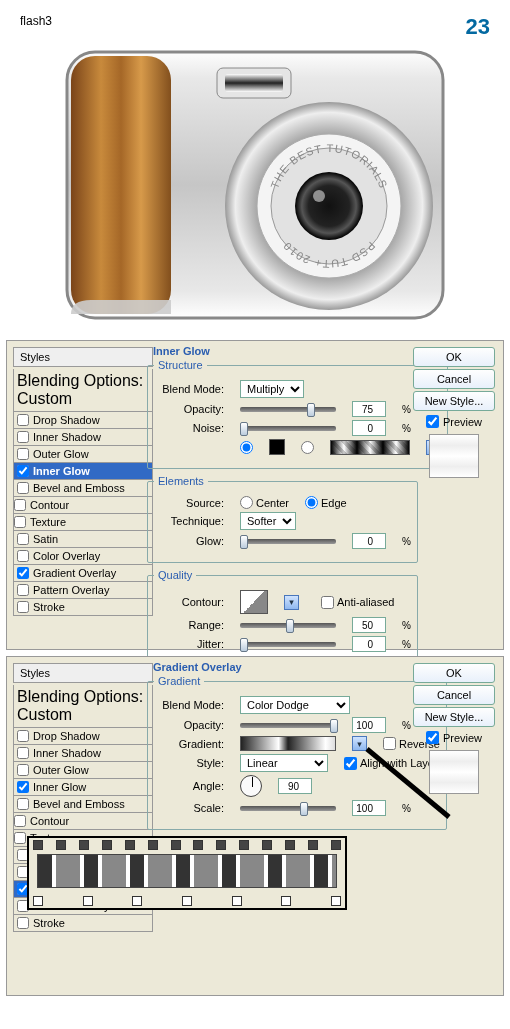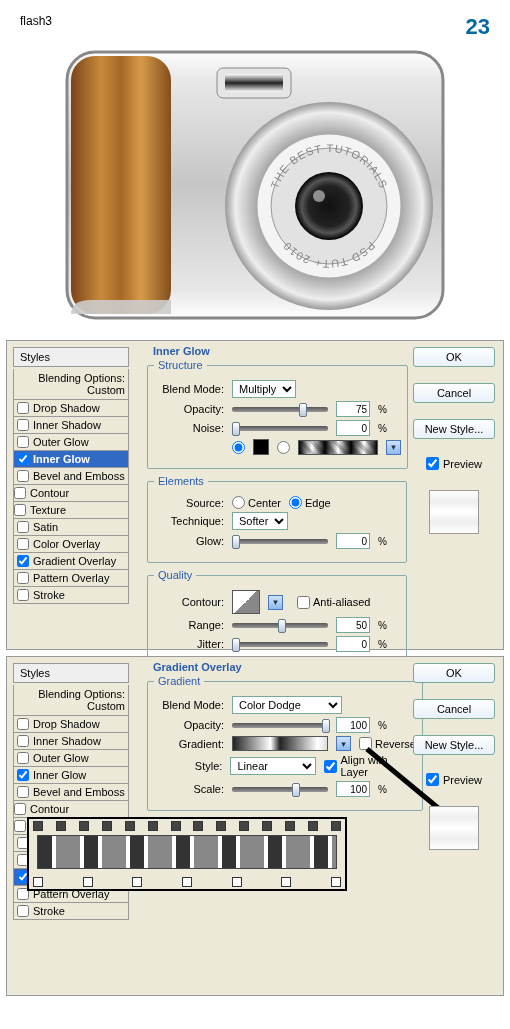--- a/index.html
+++ b/index.html
@@ -5,47 +5,47 @@
   * { box-sizing: border-box; margin: 0; padding: 0; font-family: Tahoma, Arial, sans-serif; font-size: 11px; }
   body { background: #fff; width: 510px; }
   .page { width: 510px; background: #fff; }
   .header-row { display:flex; justify-content: space-between; padding: 14px 20px 0 20px; }
   .flash-label { font-size: 12px; color:#000; }
   .step-num { font-size: 22px; color:#0369a1; font-weight:bold; }
   .camera-wrap { display:flex; justify-content:center; padding: 6px 0 12px 0; }
   .camera-svg { width: 380px; height: 276px; }
 
   .dialog { border:1px solid #999; background:#ece9d8; margin: 6px; position:relative; padding:6px; min-height:310px; }
-  .styles-col { position:absolute; left:6px; top:6px; width:116px; }
+  .styles-col { position:absolute; left:6px; top:6px; width:140px; }
   .styles-head { background:#efefef; border:1px solid #999; padding:3px 6px; margin-bottom:2px; }
-  .styles-sub { border:1px solid #999; border-top:none; padding:3px 3px; font-size:11px;text-align:right; }
+  .styles-sub { border:1px solid #999; border-top:none; padding:3px 3px; font-size:16px; }
   .styles-row { display:flex; align-items:center; border:1px solid #999; border-top:none; padding:2px 3px; gap:4px; font-size:10.5px;}
   .styles-row.sel { background:#316AC5; color:#fff; font-weight:bold; }
   .styles-row input[type=checkbox] { width:12px; height:12px; }
   .indent { padding-left:0; }
 
   .center { position:absolute; left:140px; top:4px; width:260px; }
   .section-title { color:#2a5db0; font-weight:bold; margin:0 0 2px 6px; font-size:11px; }
   fieldset { border:1px solid #8aa; border-radius:2px; padding:6px 6px 10px 6px; margin-bottom:6px; }
   fieldset legend { color:#2a5db0; padding:0 4px; font-size:11px; }
-  .field-row { display:flex; align-items:center; margin:3px 0; gap:8px; }
+  .field-row { display:flex; align-items:center; margin:3px 0; gap:16px; }
   .field-label { width:70px; text-align:right; }
   .slider { flex:0 0 96px; height:5px; border-radius:2px; background:linear-gradient(#555,#999); position:relative; }
   .slider .thumb { position:absolute; top:-4px; width:8px; height:14px; background:linear-gradient(#fff,#bcd); border:1px solid #678; border-radius:2px; }
-  .num-input { width:34px; height:16px; border:1px solid #7a9; text-align:right; padding-right:2px; font-size:10px; background:#fff;}
+  .num-input { width:34px; height:16px; border:1px solid #7a9; text-align:right; padding-right:12px; font-size:10px; background:#fff;}
   select { height:18px; border:1px solid #7a9; font-size:11px; background:#fff; padding:0 2px;}
   .color-swatch { width:16px; height:16px; border:1px solid #555; background:#000; }
   .gradient-swatch { width:80px; height:15px; border:1px solid #555; background:linear-gradient(90deg,#222,#fff 40%,#222 50%,#fff 90%,#ddd); position:relative;}
   .gradient-swatch.trans { background:repeating-linear-gradient(45deg,#ccc 0 4px,#fff 4px 8px); }
   .gradient-swatch.trans::before { content:""; position:absolute; inset:0; background:linear-gradient(90deg,#000,transparent,#000,transparent,#000,transparent,#000); }
   .unit { font-size:10px; }
   .contour-sw { width:28px; height:24px; border:1px solid #555; background:linear-gradient(135deg,#fff 0 50%,#888 50%);}
   .checkbox-row { display:flex; align-items:center; gap:3px; }
 
-  .right-col { position:absolute; right:6px; top:6px; width:86px; display:flex; flex-direction:column; gap:16px; align-items:center; }
+  .right-col { position:absolute; right:6px; top:6px; width:86px; display:flex; flex-direction:column; gap:2px; align-items:center; }
   .win-btn { width:82px; height:20px; border:1px solid #7a9; border-radius:3px; background:linear-gradient(#fefefe,#e8f0fb); font-size:11px; cursor:pointer;}
   .preview-row { display:flex; align-items:center; gap:4px; margin-top:2px;}
   .preview-box { width:50px; height:44px; background:linear-gradient(#fff,#eee,#fff,#eee,#fff); border:1px solid #999; margin-top:4px;}
   .angle-dial { width:22px; height:22px; border:1px solid #444; border-radius:50%; background:#fafafa; position:relative;}
   .angle-dial::after { content:""; position:absolute; left:11px; top:1px; width:1px; height:10px; background:#000; }
   .color-code { margin:6px 0 0 6px; font-size:14px; color:#333; }
 
   .big-gradient { margin:4px 10px 0 0; border:2px solid #000; height:74px; background:#ece9d8; position:relative; padding:4px;}
   .bg-bar { height:34px; margin:12px 4px 0 4px; background:repeating-linear-gradient(90deg,#333 0 14px,#fff 14px 18px,#888 18px 42px,#fff 42px 46px); border:1px solid #444; position:relative;}
   .stop-row { position:absolute; left:4px; right:4px; display:flex; justify-content:space-between;}
@@ -357,20 +357,25 @@
           </div>
       <div class="field-row">
             <span class="field-label">Style:</span>
         <select style="width:88px"><option>Linear</option></select>
         <div class="checkbox-row">
               <input type="checkbox" checked="" style="">
               <span>Align with Layer</span>
             </div>
           </div>
       <div class="field-row">
+            <span class="field-label">Angle:</span>
+        <div class="angle-dial"></div>
+        <input class="num-input" value="90" style="">
+          </div>
+      <div class="field-row">
             <span class="field-label">Scale:</span>
         <div class="slider">
               <div class="thumb" style="left:63%"></div>
             </div>
         <input class="num-input" value="100" style="">
             <span class="unit">%</span>
           </div>
       <svg class="pointer-line">
             <path d="M4 2 L86 70" stroke="#000" stroke-width="5" fill="none"></path>
           </svg>

